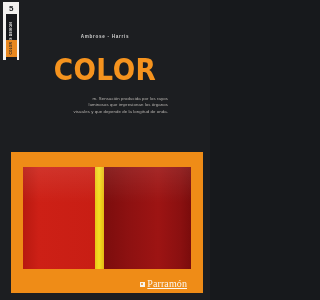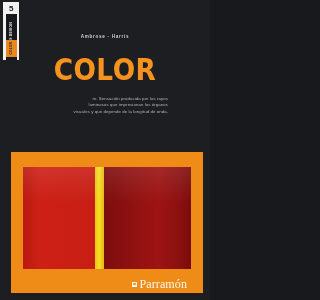--- a/index.html
+++ b/index.html
@@ -113,22 +113,23 @@
     width:5px; height:5px; background:#f7f4ef;
     position:relative; flex:none;
   }
   .pub-mark::after {
     content:""; position:absolute; left:1.4px; top:1.4px;
     width:2.2px; height:2.2px; background:#ef8c17;
     border-radius:50%;
   }
   .pub-name {
     font-family:"Liberation Serif", serif;
-    font-size:12px; color:#fbf8f3; letter-spacing:0.1px;
+    font-size:10px; color:#fbf8f3; letter-spacing:0.1px;
     line-height:8px;
+    text-decoration:underline;
   }
 </style>
 </head>
 <body>
 
 <div class="cover">
 
   <div class="top-panel"></div>
 
   <div class="spine">

